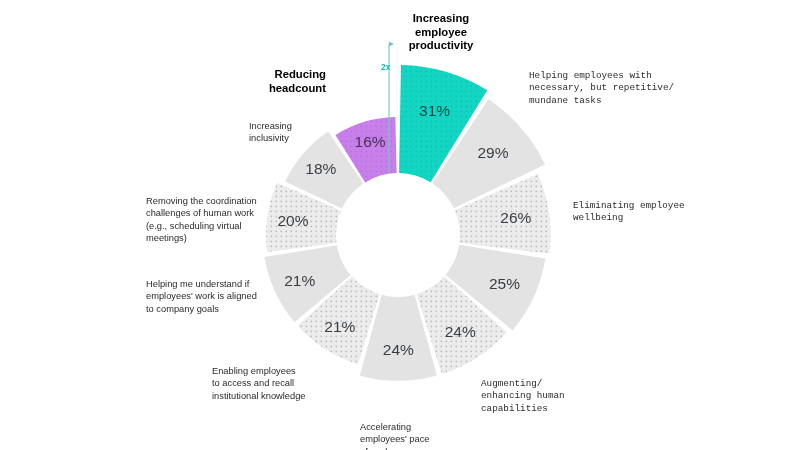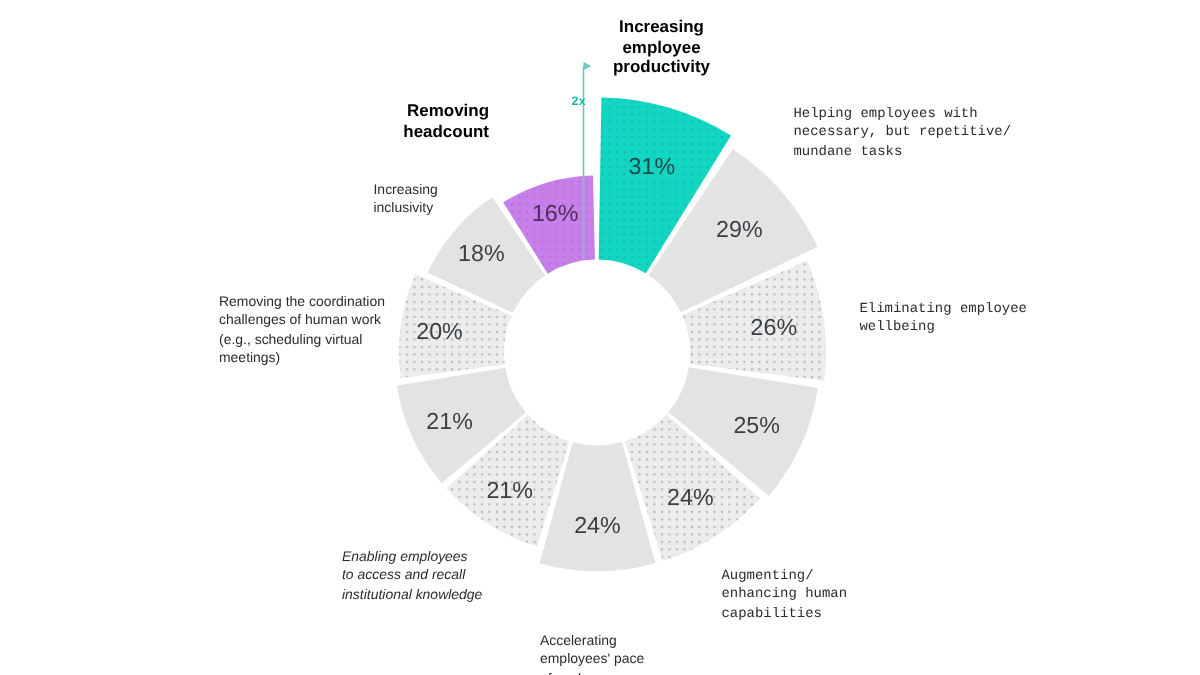--- a/index.html
+++ b/index.html
@@ -105,43 +105,46 @@
       <line x1="389" y1="44" x2="389" y2="172" stroke="#6fc9c2" stroke-width="1.1" marker-start="url(#arrow-up)"></line>
     </g>
   </svg>
 
   <div class="annot2x" style="left:381px; top:63px;">2x</div>
 
   <div class="callout center" style="left:398px; top:12px; width:150px; transform:translateX(-32px);">Increasing
 employee
 productivity</div>
 
-  <div class="callout right" style="left:216px; top:68px; width:110px;">Removing
+  <div class="callout right" style="left:216px; top:68px; width:110px;">Reducing
 headcount</div>
 
   <div class="lbl r" style="left:529px; top:70px; width:150px;">Helping employees with
 necessary, but repetitive/
 mundane tasks</div>
 
   <div class="lbl r" style="left:573px; top:200px; width:150px;">Eliminating employee
 wellbeing</div>
 
 
   <div class="lbl r" style="left:481px; top:378px; width:130px;">Augmenting/
 enhancing human
 capabilities</div>
 
   <div class="lbl l" style="left:360px; top:421px; width:140px;">Accelerating
 employees' pace
 of work</div>
 
-  <div class="lbl l" style="left:228px; top:365px; width:160px;font-style:italic;">Enabling employees
+  <div class="lbl l" style="left:212px; top:365px; width:160px;">Enabling employees
 to access and recall
 institutional knowledge</div>
 
+  <div class="lbl l" style="left:146px; top:278px; width:165px;">Helping me understand if
+employees' work is aligned
+to company goals</div>
 
   <div class="lbl l" style="left:146px; top:195px; width:170px;">Removing the coordination
 challenges of human work
 (e.g., scheduling virtual
 meetings)</div>
 
   <div class="lbl l" style="left:249px; top:120px; width:120px;">Increasing
 inclusivity</div>
 
 </div>

